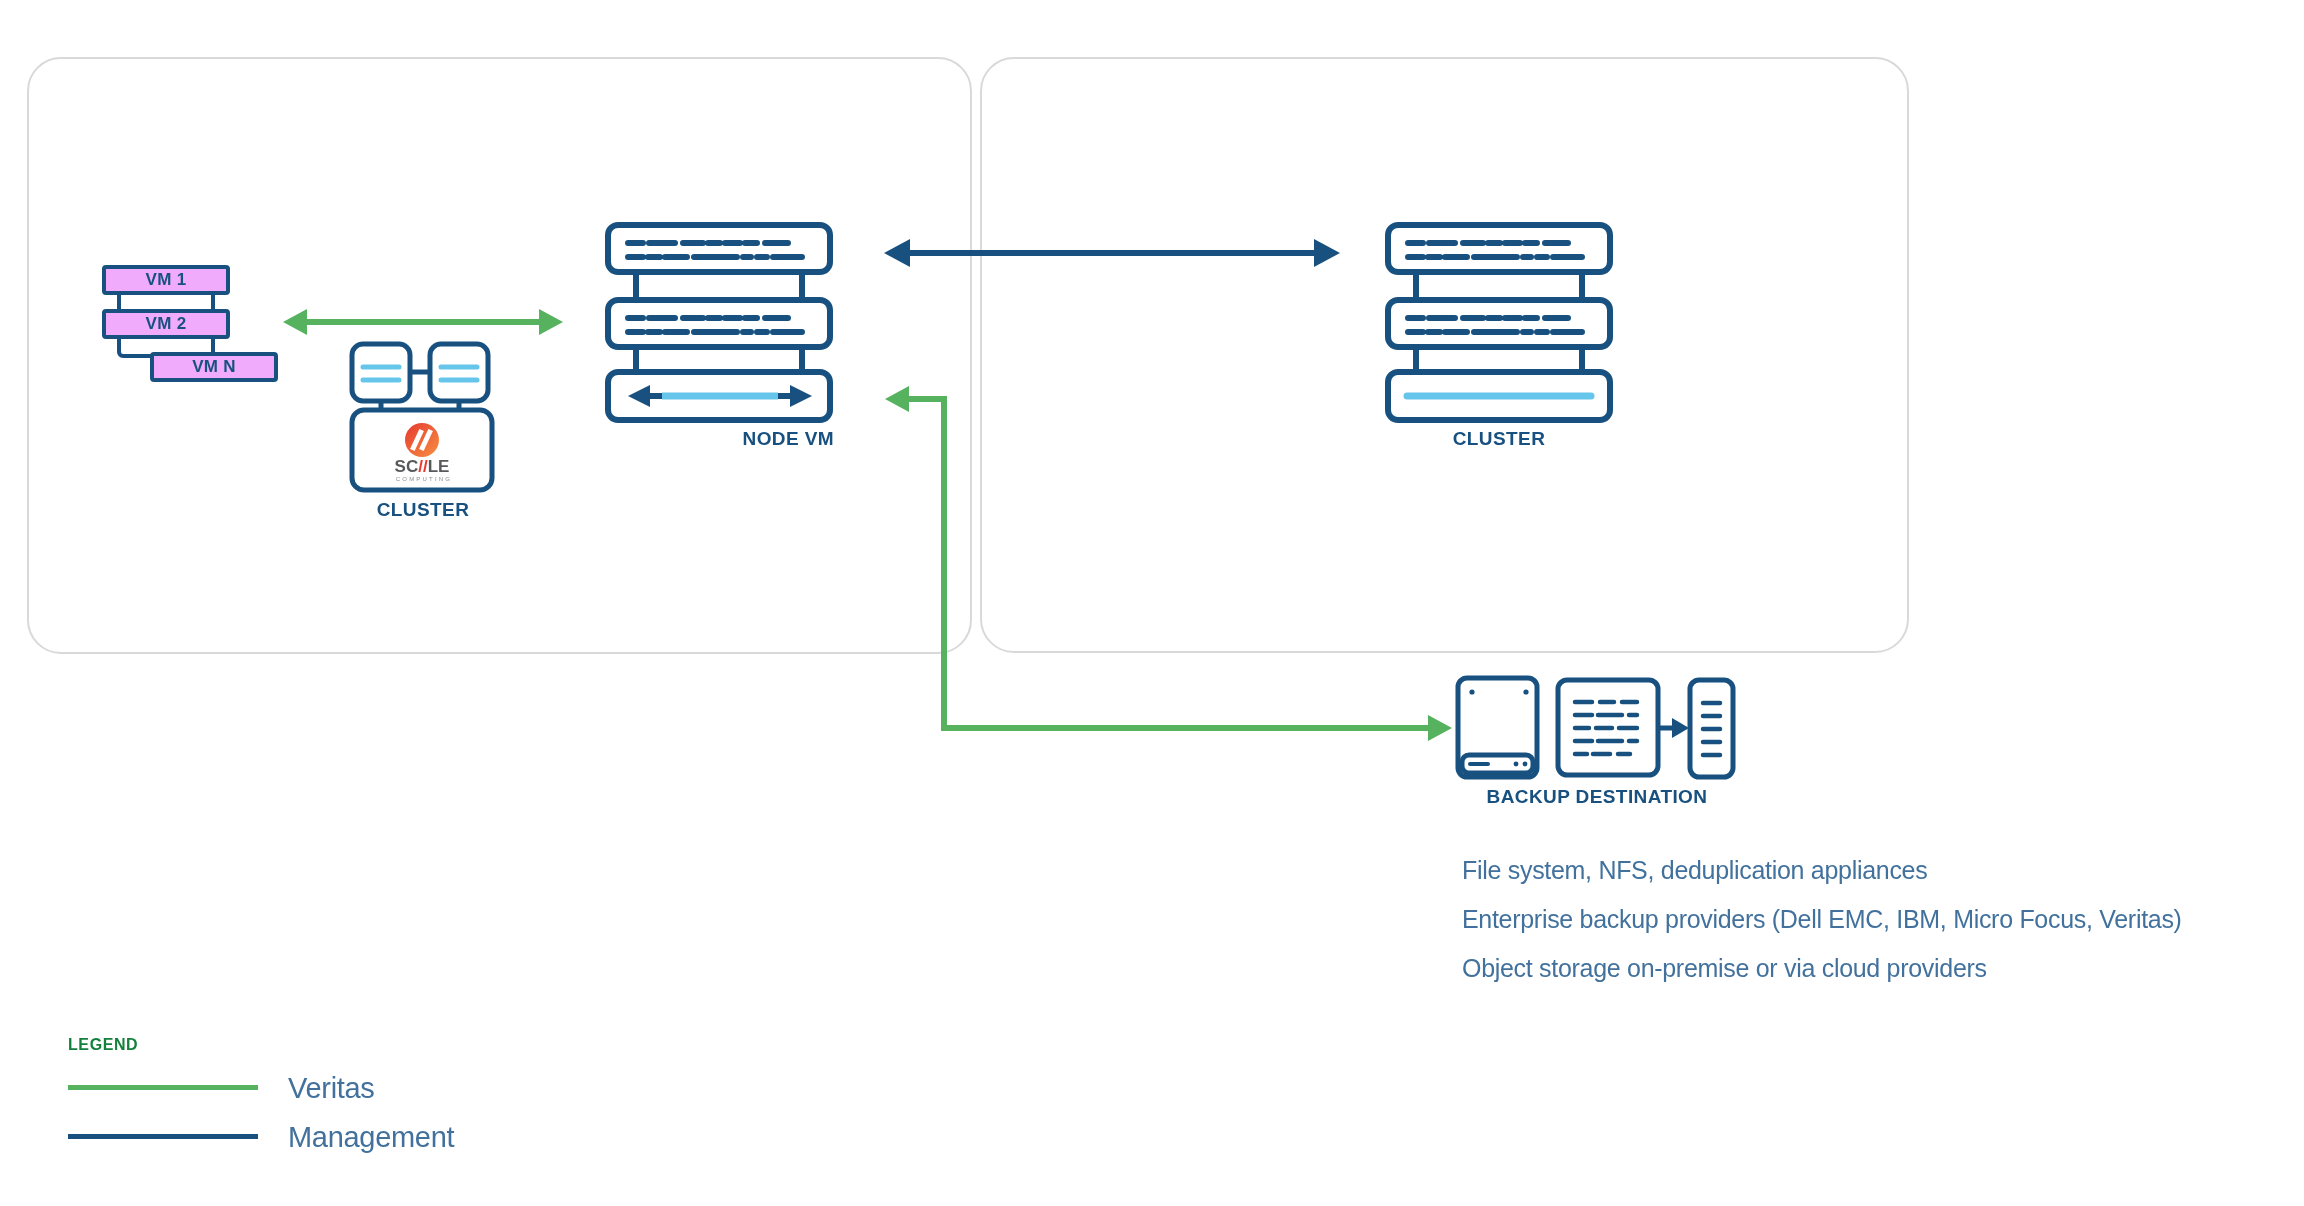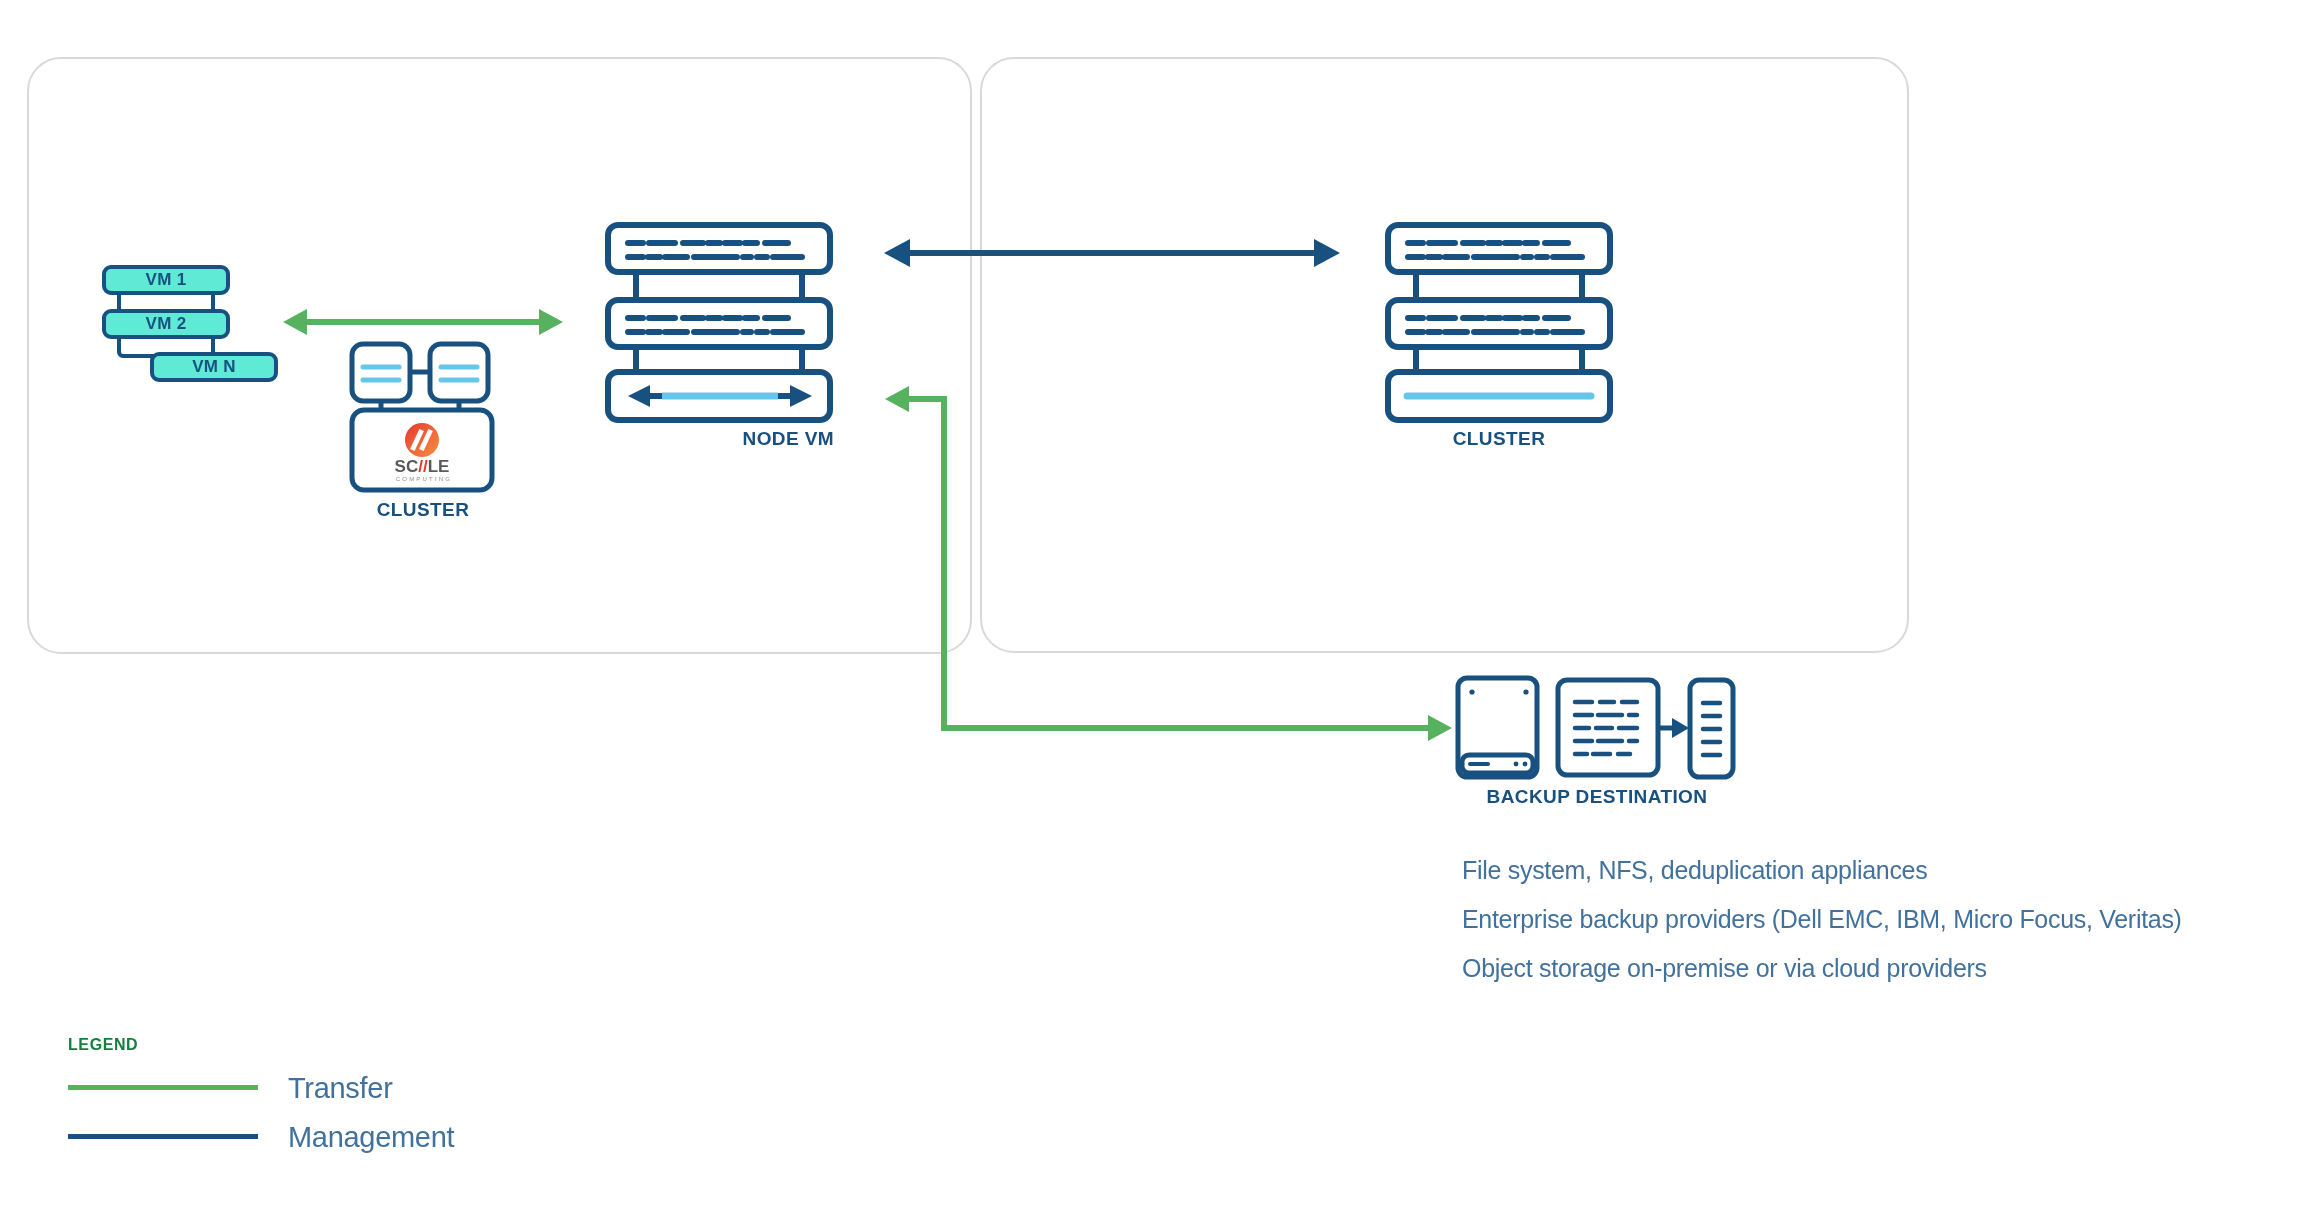--- a/index.html
+++ b/index.html
@@ -8,22 +8,22 @@
     font-family:"Liberation Sans", sans-serif;
   }
   .panel{
     position:absolute;background:#ffffff;border:2px solid #d9d9d9;border-radius:34px;
   }
   #left-panel{left:27px;top:57px;width:941px;height:593px;}
   #right-panel{left:980px;top:57px;width:925px;height:592px;}
 
   
   .vm-box{
-    position:absolute;left:102px;width:128px;height:30px;background:#5eead4;
-    border:4px solid #185180;border-radius:9px;box-sizing:border-box;z-index:2;
+    position:absolute;left:102px;width:128px;height:30px;background:#f0abfc;
+    border:4px solid #185180;border-radius:4px;box-sizing:border-box;z-index:2;
     display:flex;align-items:center;justify-content:center;
     font-weight:bold;font-size:17px;color:#185180;letter-spacing:.3px;
   }
   .vm-conn{
     position:absolute;left:117px;width:98px;height:30px;background:#fff;
     border:4px solid #185180;border-radius:6px;box-sizing:border-box;z-index:1;
   }
 
   .icon-label{
     position:absolute;text-align:center;font-weight:bold;color:#185180;
@@ -182,18 +182,18 @@
 
   <div class="notes">
     <div>File system, NFS, deduplication appliances</div>
     <div>Enterprise backup providers (Dell EMC, IBM, Micro Focus, Veritas)</div>
     <div>Object storage on-premise or via cloud providers</div>
   </div>
 
   <div>
     <div class="legend-title">LEGEND</div>
     <div class="legend-swatch" style="top:1085px;background:#57b25f;"></div>
-    <div class="legend-label" style="top:1072px;">Transfer</div>
+    <div class="legend-label" style="top:1072px;">Veritas</div>
     <div class="legend-swatch" style="top:1134px;background:#185180;"></div>
     <div class="legend-label" style="top:1121px;">Management</div>
   </div>
 
 </div>
 
 </body></html>

